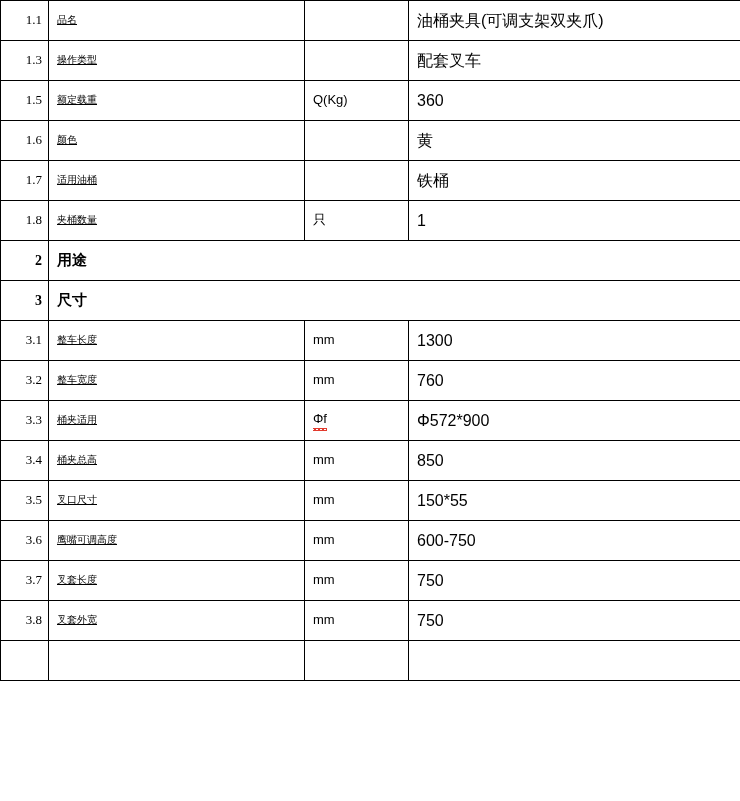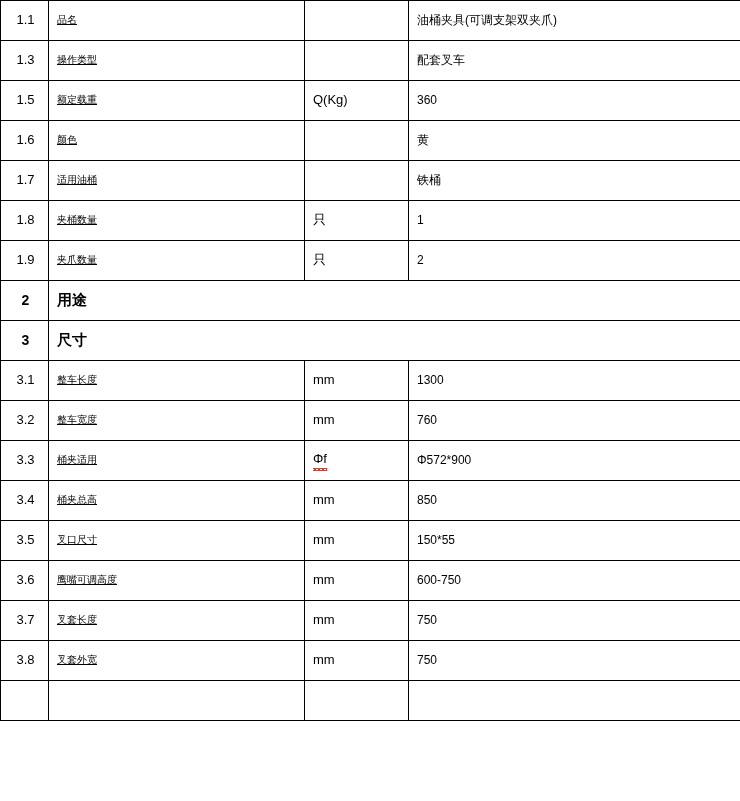--- a/index.html
+++ b/index.html
@@ -26,33 +26,34 @@
   table.spec-table col.c-value { width: 332px; }
   table.spec-table td {
     border: 1px solid #000000;
     padding: 7px 6px 7px 8px;
     vertical-align: middle;
     line-height: 1.25;
     height: 25px;
     word-break: break-all;
   }
   td.no-cell {
-    text-align: center;
+    text-align: right;
     padding-left: 7px;
     font-size: 13px;
+    font-family: Liberation Serif, serif;
   }
   td.item-cell {
     font-size: 10px;
     text-decoration: underline;
   }
   td.unit-cell {
     font-size: 13px;
   }
   td.value-cell {
-    font-size: 12px;
+    font-size: 16px;
   }
   tr.section-row td.no-cell {
     font-weight: bold;
     font-size: 14px;
   }
   tr.section-row td.section-cell {
     font-weight: bold;
     font-size: 15px;
     margin-top: 31px;
   }
@@ -128,26 +129,20 @@
       <td class="value-cell">铁桶</td>
     </tr>
 
     <tr>
       <td class="no-cell">1.8</td>
       <td class="item-cell">夹桶数量</td>
       <td class="unit-cell">只</td>
       <td class="value-cell">1</td>
     </tr>
 
-    <tr>
-      <td class="no-cell">1.9</td>
-      <td class="item-cell">夹爪数量</td>
-      <td class="unit-cell">只</td>
-      <td class="value-cell">2</td>
-    </tr>
 
     <tr class="section-row">
       <td class="no-cell">2</td>
       <td class="section-cell" colspan="3">用途</td>
     </tr>
 
 
     <tr class="section-row">
       <td class="no-cell">3</td>
       <td class="section-cell" colspan="3">尺寸</td>

